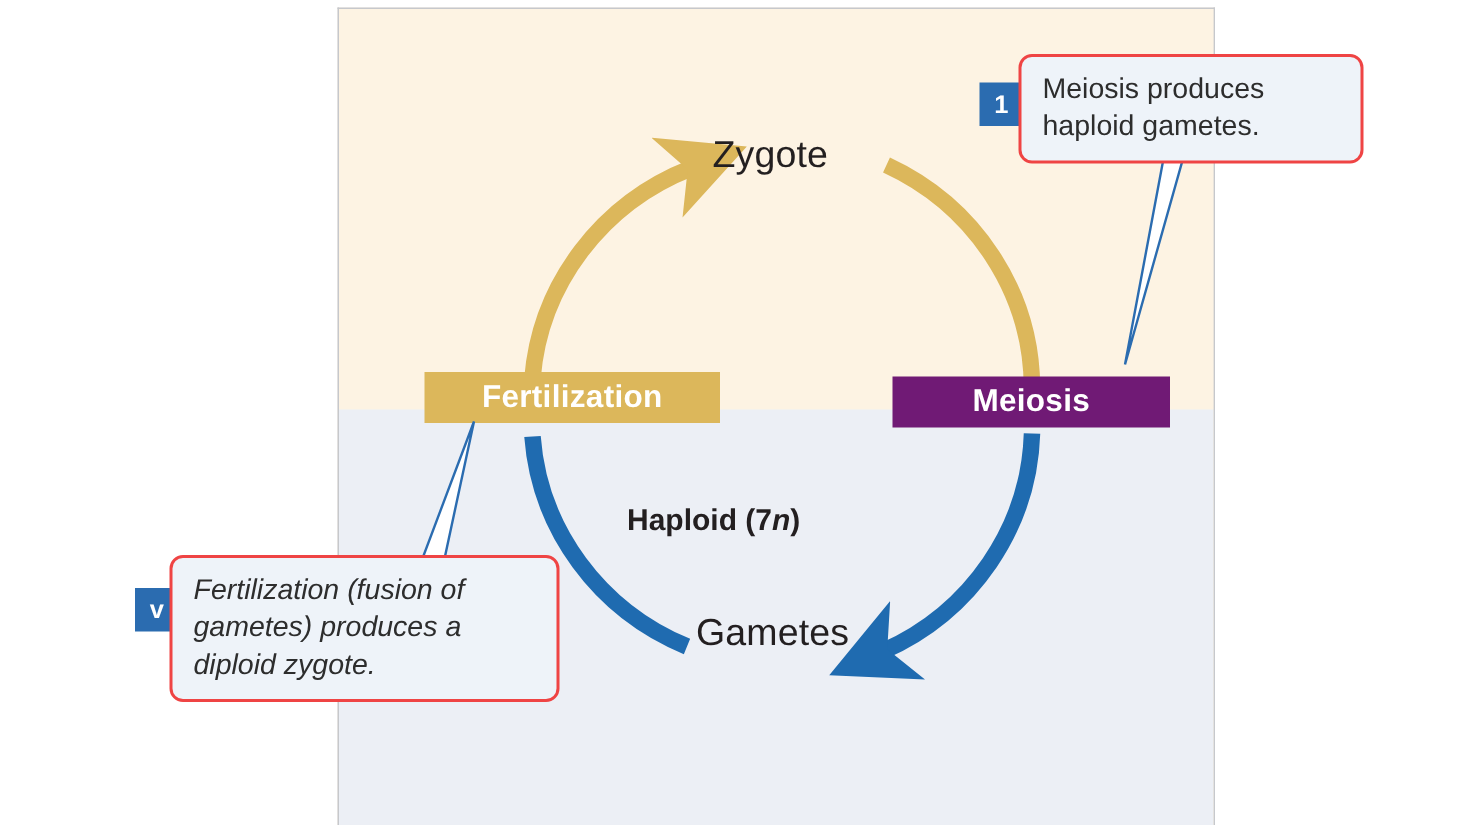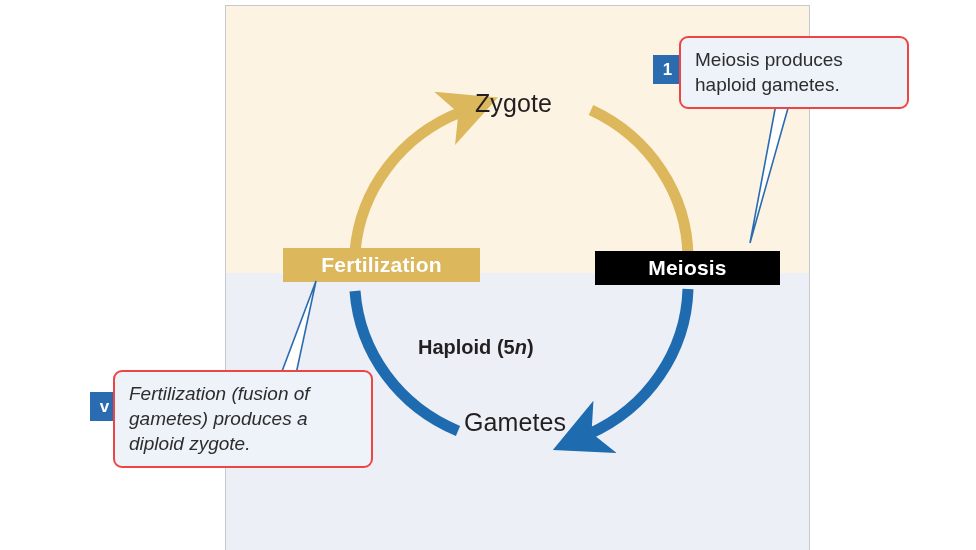--- a/index.html
+++ b/index.html
@@ -106,21 +106,21 @@
     top: 242px;
     width: 197px;
     background: #ddb košt;
     background: #dcb75b;
     margin-left: 20px;
   }
   #meiosis-box {
     left: 369px;
     top: 245px;
     width: 185px;
-    background: #000000;
+    background: #701a75;
   }
 
   
   .callout {
     position: absolute;
     background: #eef3f9;
     border: 2px solid #ef4444;
     border-radius: 9px;
     color: #2d2d2d;
     font-size: 19px;
@@ -197,21 +197,21 @@
     <path d="M 462 283 A 170 165 0 0 1 363 428" fill="none" stroke="#1f6bb0" stroke-width="11" stroke-linecap="butt" marker-end="url(#blue-head)"></path>
 
     <path d="M 232 425 A 170 165 0 0 1 129 285" fill="none" stroke="#1f6bb0" stroke-width="11" stroke-linecap="butt"></path>
   </svg>
 
   <div class="node-label" id="zygote-label">Zygote</div>
 
   <div class="node-label" id="gametes-label">Gametes</div>
 
 
-  <div class="ploidy-label" id="haploid-label"><span>Haploid (5</span><i>n</i><span>)</span></div>
+  <div class="ploidy-label" id="haploid-label"><span>Haploid (7</span><i>n</i><span>)</span></div>
 
   <div class="process-box" id="fertilization-box">Fertilization</div>
 
   <div class="process-box" id="meiosis-box">Meiosis</div>
 </div>
 
 <svg id="leader-svg" viewBox="0 0 976 550">
 
   <path d="M 776 104 L 790 101 L 750 243 Z" fill="#ffffff" stroke="#2b6cb0" stroke-width="1.6" stroke-linejoin="miter"></path>
 

